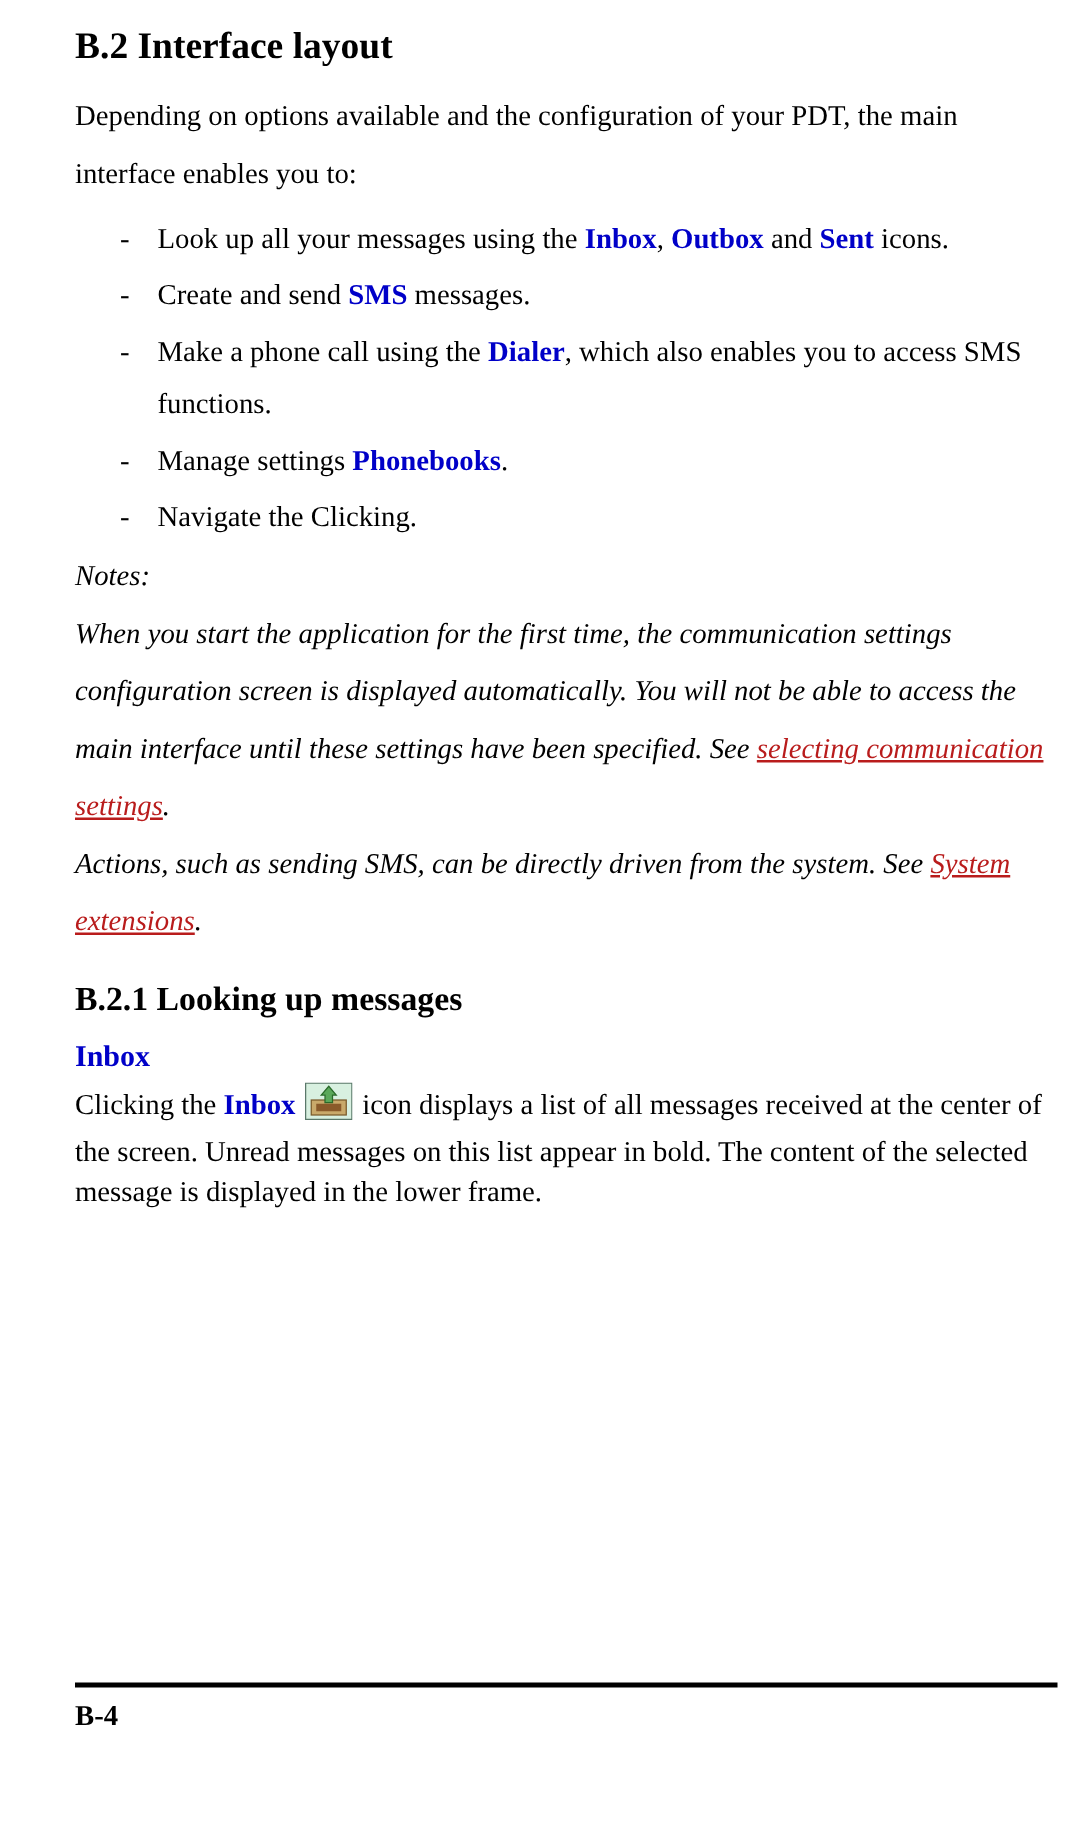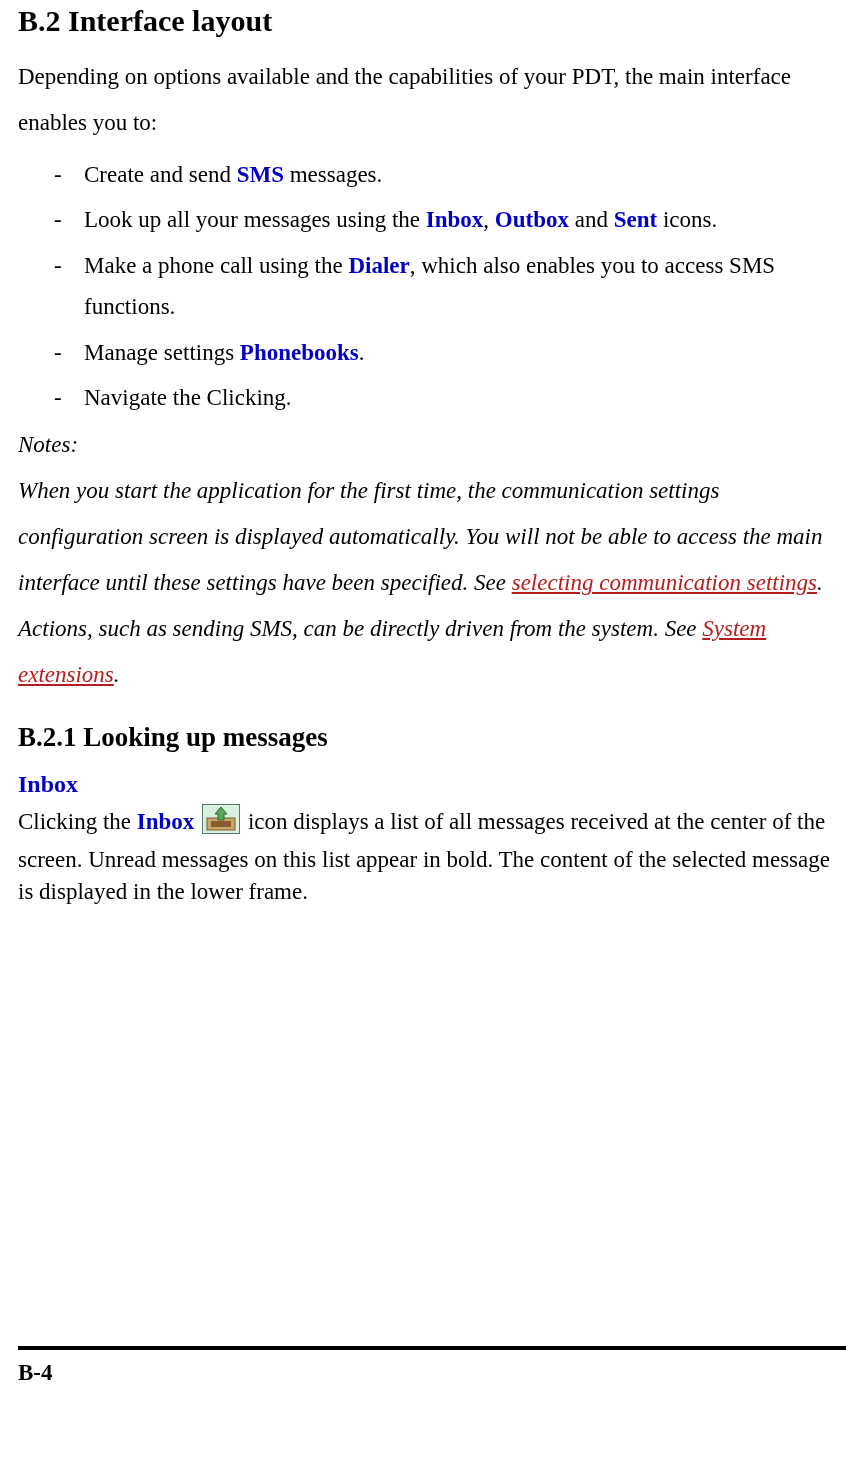--- a/index.html
+++ b/index.html
@@ -6,23 +6,24 @@
     margin: 0;
     padding: 0;
     font-family: "Times New Roman", Times, serif;
     font-size: 23px;
     color: #000;
     background: #fff;
     width: 864px;
   }
   .page {
     box-sizing: border-box;
-    padding: 0 18px 0 18px;
+    padding: 16px 18px 0 18px;
     min-height: 1400px;
     position: relative;
+    margin-left: 42px;
   }
   h1.section-heading {
     font-size: 30px;
     font-weight: bold;
     margin: 0 0 16px 0;
     padding-top: 4px;
   }
   h2.subsection-heading {
     font-size: 27px;
     font-weight: bold;
@@ -96,28 +97,28 @@
     font-size: 23px;
   }
 </style>
 </head>
 <body>
 
 <div class="page">
 
   <h1 class="section-heading">B.2 Interface layout</h1>
 
-  <p class="intro">Depending on options available and the capabilities of your PDT, the main interface enables you to:</p>
+  <p class="intro">Depending on options available and the configuration of your PDT, the main interface enables you to:</p>
 
   <ul class="dash-list">
     <li>
-      <span>Create and send </span><span class="bold-blue">SMS</span><span> messages.</span>
+      <span>Look up all your messages using the </span><span class="bold-blue">Inbox</span><span>, </span><span class="bold-blue">Outbox</span><span> and </span><span class="bold-blue">Sent</span><span> icons.</span>
     </li>
     <li>
-      <span>Look up all your messages using the </span><span class="bold-blue">Inbox</span><span>, </span><span class="bold-blue">Outbox</span><span> and </span><span class="bold-blue">Sent</span><span> icons.</span>
+      <span>Create and send </span><span class="bold-blue">SMS</span><span> messages.</span>
     </li>
     <li>
       <span>Make a phone call using the </span><span class="bold-blue">Dialer</span><span>, which also enables you to access SMS functions.</span>
     </li>
     <li>
       <span>Manage settings </span><span class="bold-blue">Phonebooks</span><span>.</span>
     </li>
     <li>
       <span>Navigate the Clicking.</span>
     </li>

